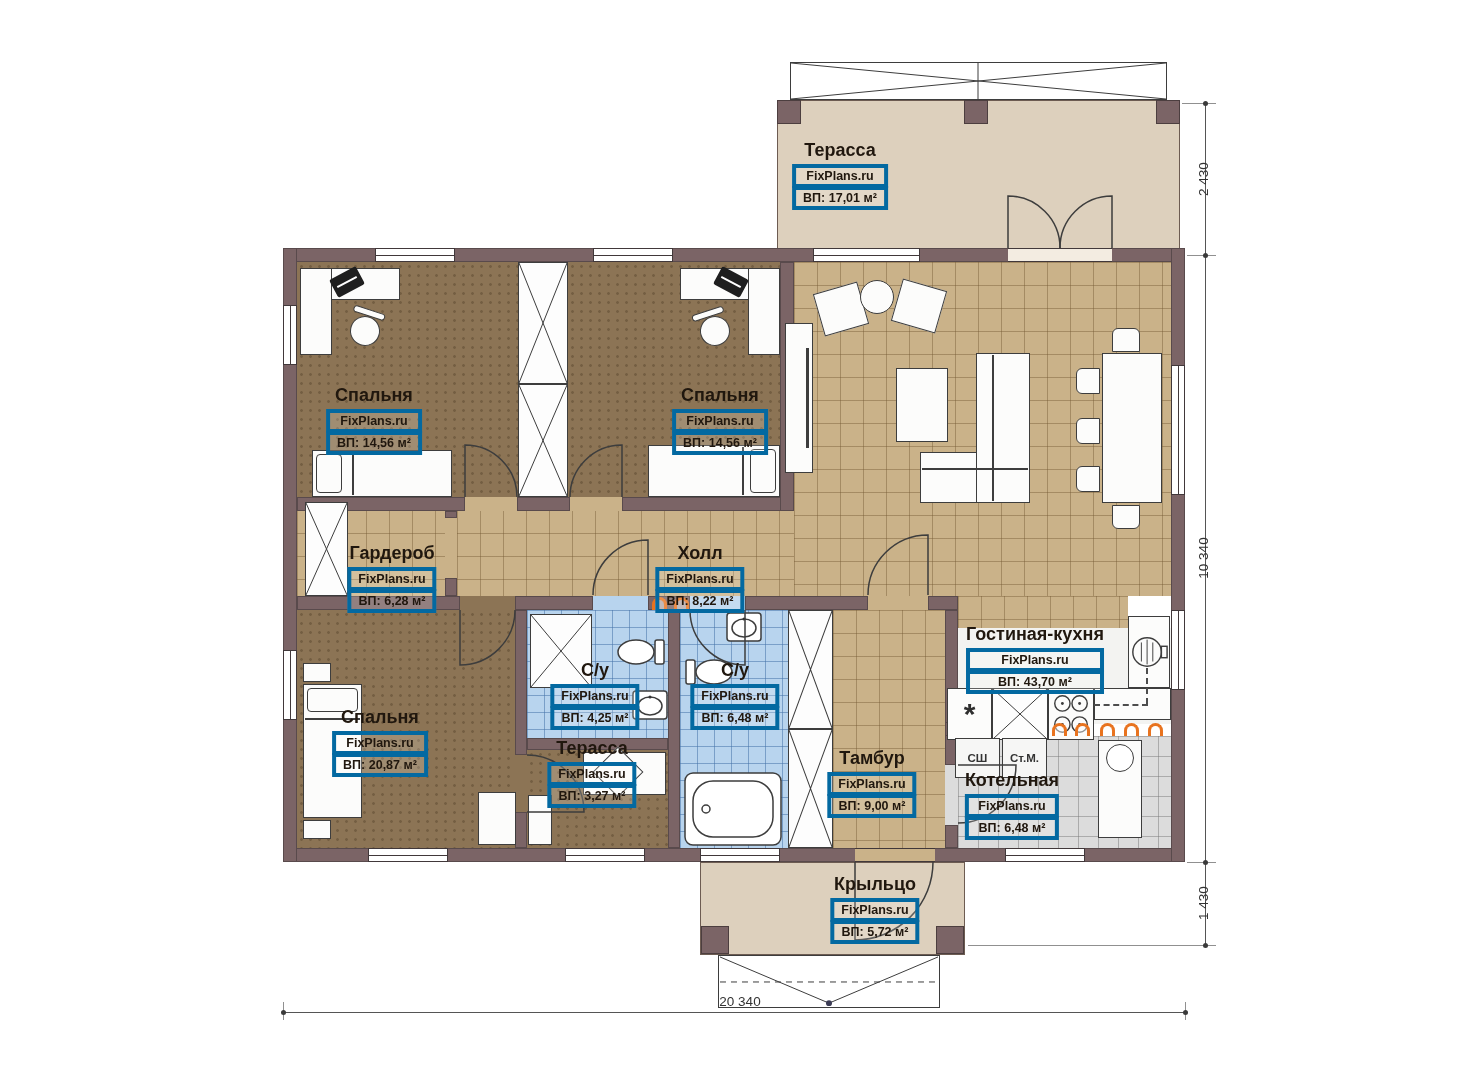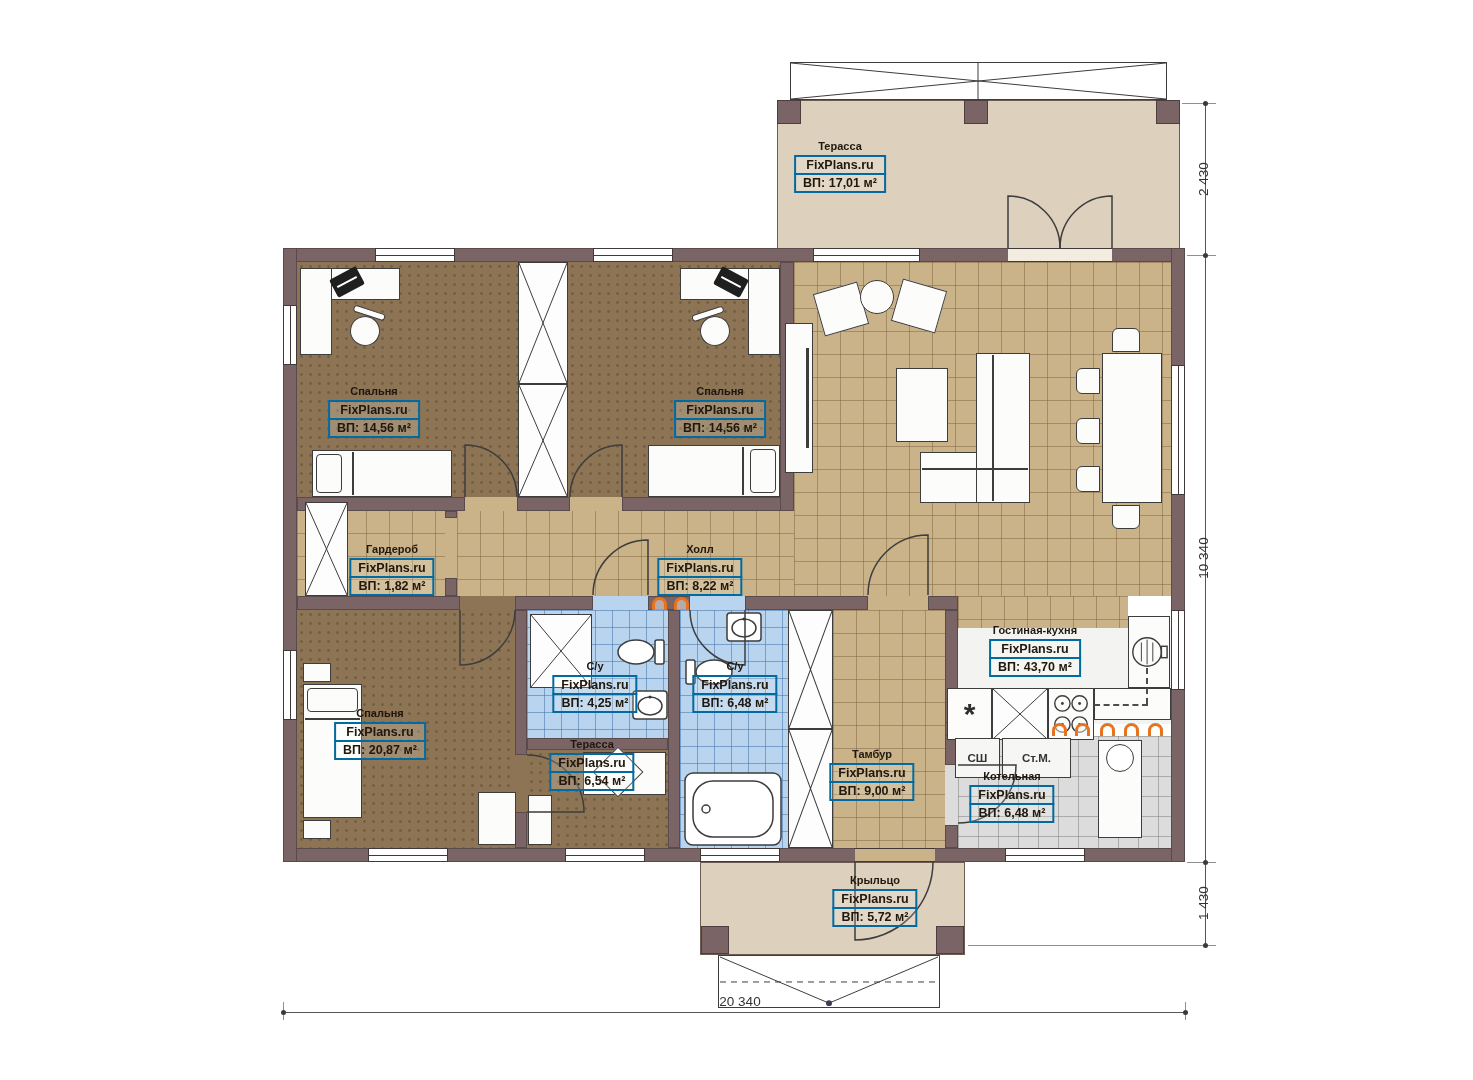--- a/index.html
+++ b/index.html
@@ -27,22 +27,22 @@
   .arc svg{width:100%;height:100%;display:block;overflow:visible;}
   .rad{position:absolute;width:15px;height:13px;border:3px solid #e8731f;border-bottom:none;border-radius:8px 8px 0 0;box-sizing:border-box;background:rgba(255,255,255,.45);z-index:24;}
   .chair{position:absolute;width:30px;height:30px;background:#fcfcfb;border:1.5px solid #3d3d3d;border-radius:50%;box-sizing:border-box;z-index:21;}
   .chair::before{content:"";position:absolute;left:-4px;top:-8px;width:33px;height:7px;background:#fcfcfb;border:1.5px solid #3d3d3d;border-radius:4px;box-sizing:border-box;}
   .laptop{position:absolute;width:30px;height:20px;background:#1f1f1f;border-radius:2px;z-index:22;}
   .laptop::after{content:"";position:absolute;left:4px;top:9px;right:4px;height:2px;background:#fff;}
   .appl{position:absolute;background:#f6f6f5;border:1.5px solid #3d3d3d;box-sizing:border-box;z-index:20;display:flex;align-items:center;justify-content:center;font-size:11.5px;font-weight:bold;color:#333;}
   .fridge{display:flex;align-items:center;justify-content:center;font-size:30px;font-weight:bold;color:#2e2e2e;}
   .circ{position:absolute;background:#fff;border:1.5px solid #3d3d3d;border-radius:50%;box-sizing:border-box;z-index:21;}
   .label{position:absolute;transform:translateX(-50%);z-index:30;text-align:center;color:#20170e;}
-  .label .nm{font-size:11px;font-weight:bold;margin-bottom:3px;}
-  .label .bx{display:block;border:2px solid #0369a1;padding:1px 7px;font-size:12.5px;font-weight:bold;background:rgba(255,253,248,.18);white-space:nowrap;}
+  .label .nm{font-size:18px;font-weight:bold;margin-bottom:3px;}
+  .label .bx{display:block;border:4px solid #0369a1;padding:1px 7px;font-size:12.5px;font-weight:bold;background:rgba(255,253,248,.18);white-space:nowrap;}
   .label .bx+.bx{margin-top:-2px;}
   .dimline{position:absolute;background:#555;z-index:6;}
   .ext{position:absolute;background:#909090;z-index:5;}
   .dot{position:absolute;width:5px;height:5px;border-radius:50%;background:#3a3a3a;z-index:7;}
   .vdim{position:absolute;width:70px;height:18px;text-align:center;transform:rotate(-90deg);font-size:13.5px;color:#333;z-index:7;}
   .hdim{position:absolute;width:90px;text-align:center;font-size:13.5px;color:#333;z-index:7;}
   .dash-h{position:absolute;border-top:2px dashed #4d4d4d;z-index:21;}
   .dash-v{position:absolute;border-left:2px dashed #4d4d4d;z-index:21;}
 </style>
 </head>
@@ -289,21 +289,21 @@
     <svg viewBox="0 0 42 72">
         <g stroke="#3d3d3d" stroke-width="1.5" fill="none">
           <circle cx="19" cy="36" r="15"></circle>
           <path d="M13 26 L13 46 M19 23 L19 49 M25 26 L25 46" stroke-width="1"></path>
           <rect x="34" y="30" width="6" height="12"></rect>
         </g>
       </svg>
   </div>
 
   <div class="appl" style="left:955px;top:738px;width:45px;height:40px">СШ</div>
-  <div class="appl" style="left:1002px;top:738px;width:69px;height:40px">Ст.М.</div>
+  <div class="appl" style="left:1002px;top:738px;width:45px;height:40px">Ст.М.</div>
   <div class="furn" style="left:1098px;top:740px;width:44px;height:98px"></div>
   <div class="circ" style="left:1106px;top:744px;width:28px;height:28px"></div>
 
   <div class="sv" style="left:614px;top:636px;width:52px;height:32px">
     <svg viewBox="0 0 52 32">
         <g stroke="#3d3d3d" stroke-width="1.5" fill="#fff">
           <rect x="41" y="4" width="9" height="24" rx="2"></rect>
           <ellipse cx="22" cy="16" rx="18" ry="12"></ellipse>
         </g>
       </svg>
@@ -368,21 +368,21 @@
     <div class="bx">ВП: 14,56 м²</div>
   </div>
   <div class="label" style="left:720px;top:385px">
     <div class="nm">Спальня</div>
     <div class="bx">FixPlans.ru</div>
     <div class="bx">ВП: 14,56 м²</div>
   </div>
   <div class="label" style="left:392px;top:543px">
     <div class="nm">Гардероб</div>
     <div class="bx">FixPlans.ru</div>
-    <div class="bx">ВП: 1,82 м²</div>
+    <div class="bx">ВП: 6,28 м²</div>
   </div>
   <div class="label" style="left:700px;top:543px">
     <div class="nm">Холл</div>
     <div class="bx">FixPlans.ru</div>
     <div class="bx">ВП: 8,22 м²</div>
   </div>
   <div class="label" style="left:380px;top:707px">
     <div class="nm">Спальня</div>
     <div class="bx">FixPlans.ru</div>
     <div class="bx">ВП: 20,87 м²</div>
@@ -393,21 +393,21 @@
     <div class="bx">ВП: 4,25 м²</div>
   </div>
   <div class="label" style="left:735px;top:660px">
     <div class="nm">С/у</div>
     <div class="bx">FixPlans.ru</div>
     <div class="bx">ВП: 6,48 м²</div>
   </div>
   <div class="label" style="left:592px;top:738px">
     <div class="nm">Терасса</div>
     <div class="bx">FixPlans.ru</div>
-    <div class="bx">ВП: 6,54 м²</div>
+    <div class="bx">ВП: 3,27 м²</div>
   </div>
   <div class="label" style="left:872px;top:748px">
     <div class="nm">Тамбур</div>
     <div class="bx">FixPlans.ru</div>
     <div class="bx">ВП: 9,00 м²</div>
   </div>
   <div class="label" style="left:1035px;top:624px">
     <div class="nm">Гостиная-кухня</div>
     <div class="bx">FixPlans.ru</div>
     <div class="bx">ВП: 43,70 м²</div>

